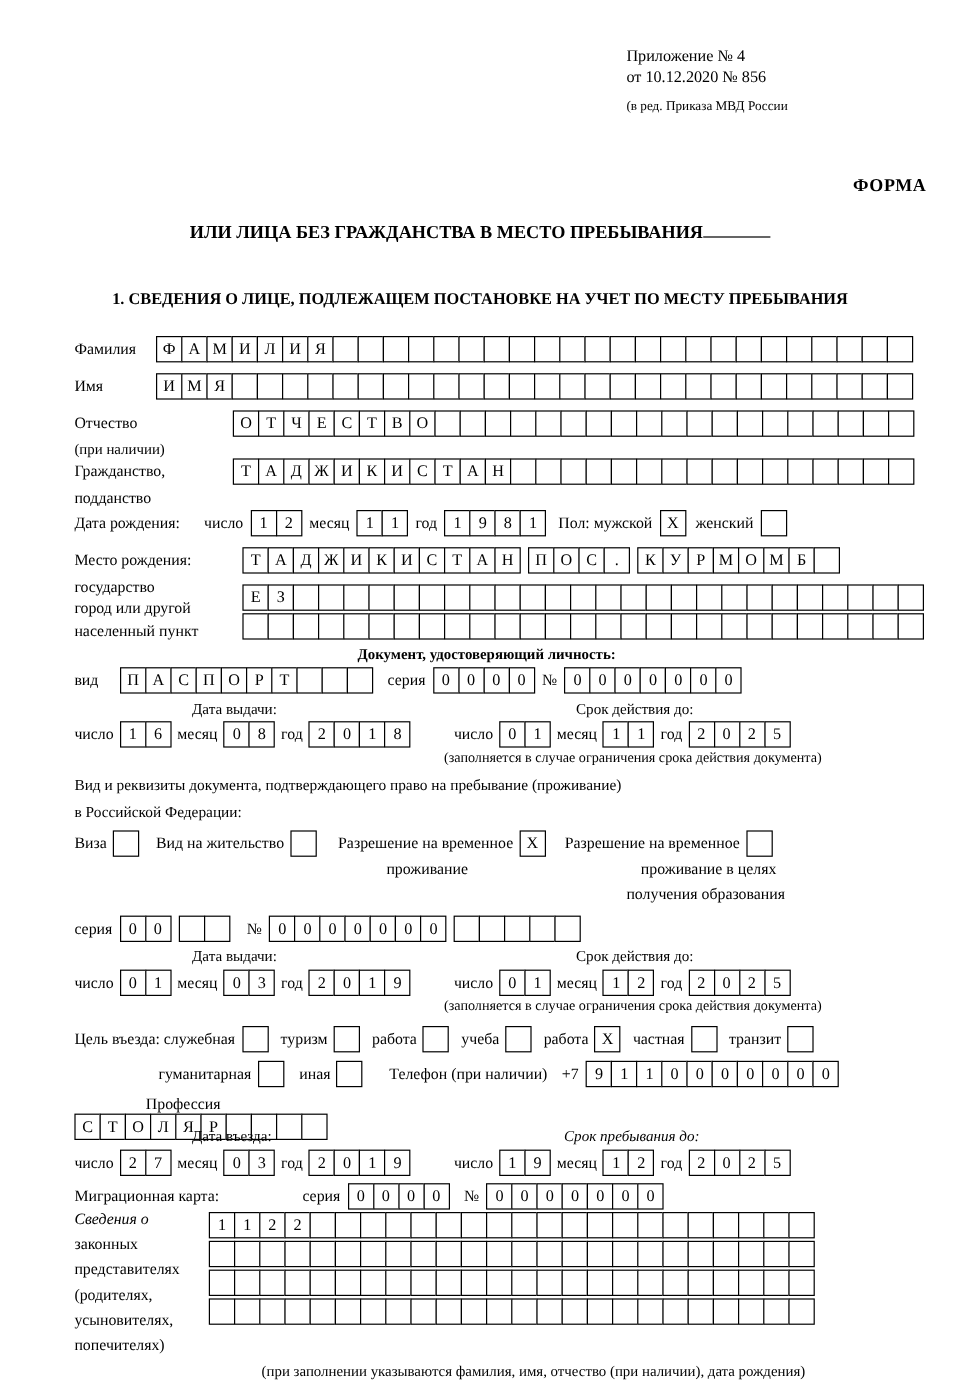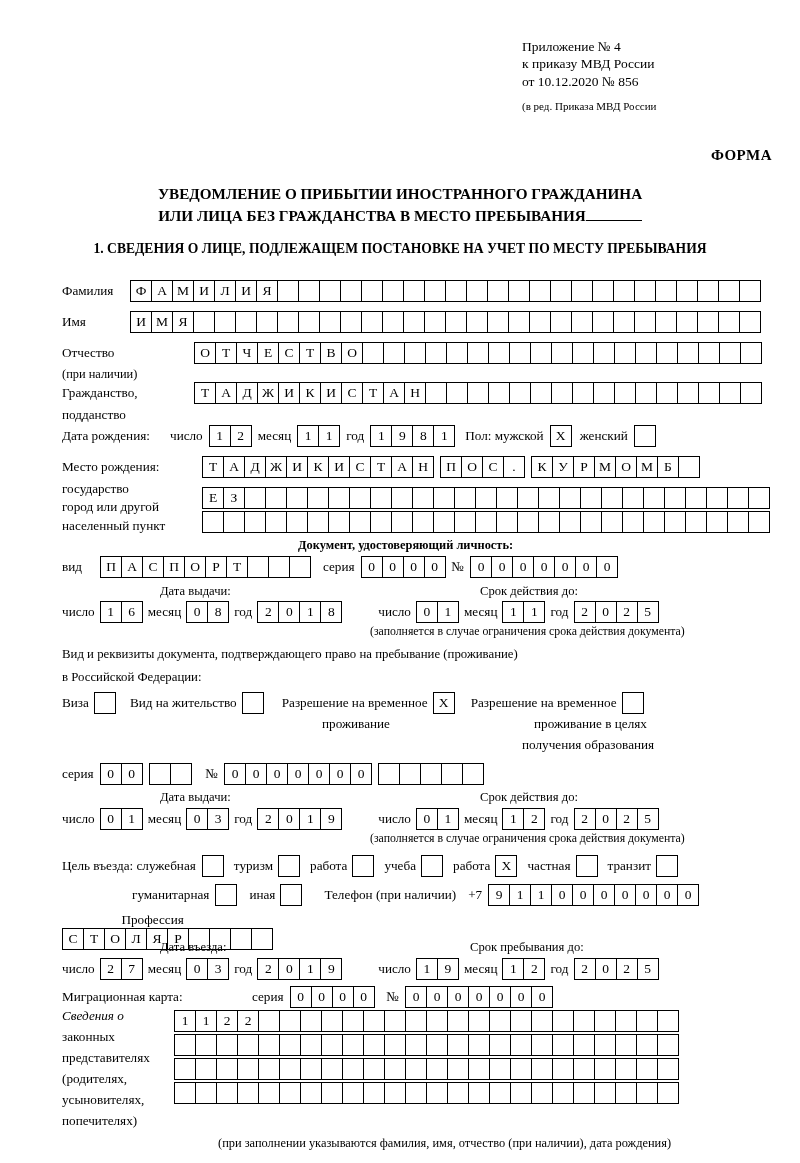--- a/index.html
+++ b/index.html
@@ -60,28 +60,26 @@
   }
   .small-note{font-size:11.8px;}
 </style>
 </head>
 <body>
 
 <div class="page">
 
   <div class="hdr">
     <div>Приложение № 4</div>
-    <div>к приказу МВД России</div>
     <div>от 10.12.2020 № 856</div>
     <div class="small">(в ред. Приказа МВД России</div>
   </div>
   <div class="forma">ФОРМА</div>
 
   <div class="title">
-    <div>УВЕДОМЛЕНИЕ О ПРИБЫТИИ ИНОСТРАННОГО ГРАЖДАНИНА</div>
     <div><span>ИЛИ ЛИЦА БЕЗ ГРАЖДАНСТВА В МЕСТО ПРЕБЫВАНИЯ</span><span class="u"></span></div>
   </div>
   <div class="sect1">1. СВЕДЕНИЯ О ЛИЦЕ, ПОДЛЕЖАЩЕМ ПОСТАНОВКЕ НА УЧЕТ ПО МЕСТУ ПРЕБЫВАНИЯ</div>
 
   <div class="row" style="top:280px;left:62px;">
     <span class="lbl" style="width:68px;">Фамилия</span>
     <span class="cells" id="cells-surname">
         <span class="cell">Ф</span>
         <span class="cell">А</span>
         <span class="cell">М</span>
@@ -597,21 +595,21 @@
         <span class="cell"></span>
         <span class="cell"></span>
         <span class="cell"></span>
         <span class="cell"></span>
       </span>
   </div>
 
   <div class="row" style="top:940px;left:160px;">
     <span class="lbl" style="font-size:12.6px;">Дата въезда:</span>
   </div>
-  <div class="row" style="top:940px;left:470px;">
+  <div class="row" style="top:940px;left:470px;font-style:italic;">
     <span class="lbl" style="font-size:12.6px;">Срок пребывания до:</span>
   </div>
   <div class="row" style="top:958px;left:62px;">
     <span class="lbl" style="margin-right:5px;">число</span>
     <span class="cells" id="cells-entry-day">
         <span class="cell">2</span>
         <span class="cell">7</span>
       </span>
     <span class="lbl" style="margin:0 5px;">месяц</span>
     <span class="cells" id="cells-entry-month">

